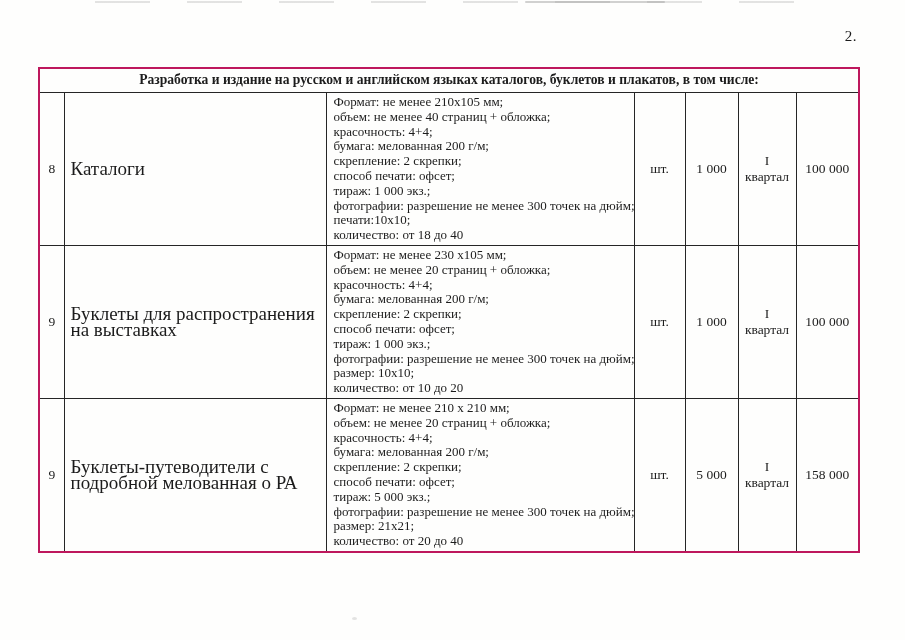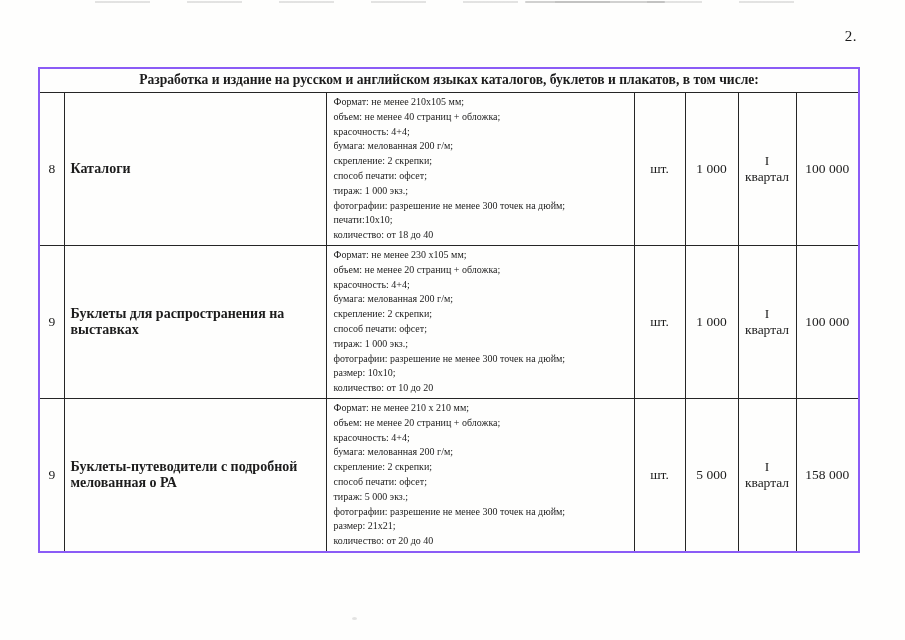--- a/index.html
+++ b/index.html
@@ -54,21 +54,21 @@
     font-size: 15px;
     letter-spacing: 0.5px;
   }
   table.doc-table {
     position: absolute;
     left: 38px;
     top: 67px;
     width: 820px;
     border-collapse: collapse;
     table-layout: fixed;
-    border: 2px solid #8b5cf6;
+    border: 2px solid #be185d;
   }
   table.doc-table td {
     border: 1px solid #262626;
     padding: 0;
     overflow: hidden;
   }
   .title-cell {
     text-align: center;
     font-weight: bold;
     font-size: 13.6px;
@@ -78,28 +78,27 @@
   tr.row-8 { height: 149px; }
   tr.row-9 { height: 151px; }
   tr.row-10 { height: 153px; }
   .c-num {
     text-align: center;
     vertical-align: middle;
     font-size: 13.5px;
   }
   .c-name {
     vertical-align: middle;
-    font-size: 14px;
+    font-size: 19px;
     padding: 2px 8px 2px 6px !important;
     line-height: 16px;
-    font-weight: bold;
   }
   .c-spec {
     vertical-align: top;
-    font-size: 10px;
+    font-size: 13px;
     padding: 2px 4px 2px 7px !important;
     line-height: 14.8px;
   }
   .spec-line { white-space: nowrap; }
   .c-unit, .c-qty, .c-term, .c-amt {
     text-align: center;
     vertical-align: middle;
     font-size: 13.5px;
     line-height: 16px;
   }

